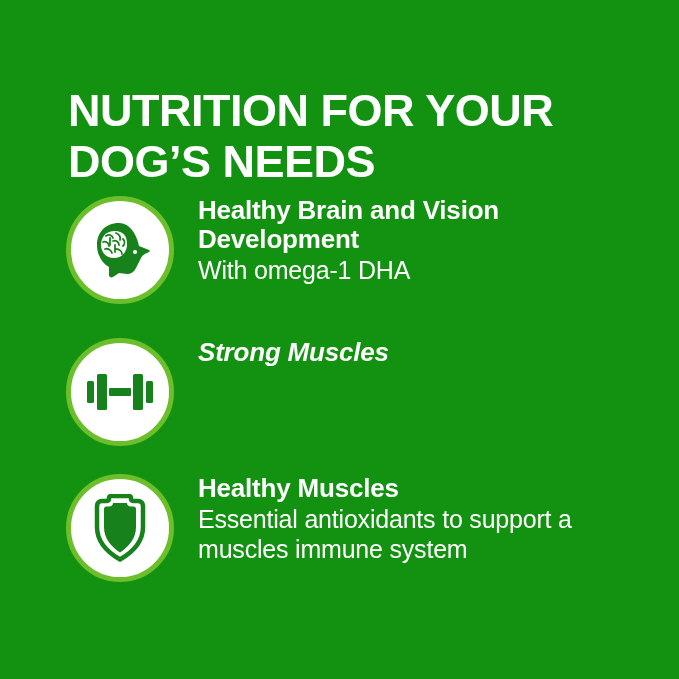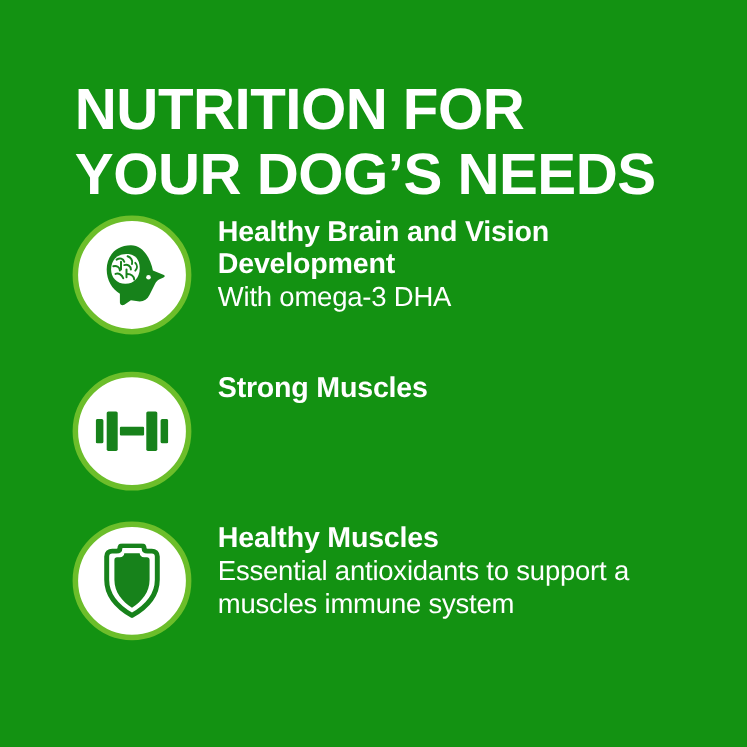--- a/index.html
+++ b/index.html
@@ -16,24 +16,24 @@
   .panel {
     position: relative;
     width: 679px;
     height: 679px;
     background: #139212;
     box-sizing: border-box;
   }
   .headline {
     position: absolute;
     left: 68px;
-    top: 34px;
+    top: 56px;
     width: 560px;
     color: #ffffff;
-    font-size: 53px;
+    font-size: 45px;
     font-weight: bold;
     line-height: 1.12;
     letter-spacing: -0.5px;
     text-transform: uppercase;
   }
   .features {
     position: absolute;
     left: 0;
     top: 188px;
     width: 598px;
@@ -77,21 +77,21 @@
   }
   .feature-desc {
     color: #ffffff;
     font-size: 25px;
     font-weight: normal;
     line-height: 1.2;
     letter-spacing: -0.2px;
     margin: 0;
   }
   .f1 { margin-bottom: 26px; }
-  .f2 { margin-bottom: 20px; }
+  .f2 { margin-bottom: 20px; font-style: italic; }
   .f3 { margin-bottom: 0; }
 </style>
 </head>
 <body>
 
 <div class="panel">
 
   <h1 class="headline">NUTRITION FOR YOUR DOG’S NEEDS</h1>
 
   <div class="features">
@@ -112,21 +112,21 @@
               <path d="M27 28 C30 28 33 30 33 33"></path>
               <path d="M21 17 L21 24"></path>
               <path d="M26 24 L26 31"></path>
             </g>
             <circle cx="46" cy="31" r="2.1" fill="#FFFFFF"></circle>
           </svg>
         </span>
       </div>
       <div class="feature-text">
         <div class="feature-title">Healthy Brain and Vision Development</div>
-        <div class="feature-desc">With omega-3 DHA</div>
+        <div class="feature-desc">With omega-1 DHA</div>
       </div>
     </div>
 
     <div class="feature f2">
       <div class="icon-badge">
         <span>
           <svg width="66" height="40" viewBox="0 0 66 40" aria-hidden="true">
             <g fill="#17821B">
               <rect x="0" y="9" width="7" height="22" rx="1.5"></rect>
               <rect x="10" y="2" width="10" height="36" rx="1.5"></rect>

